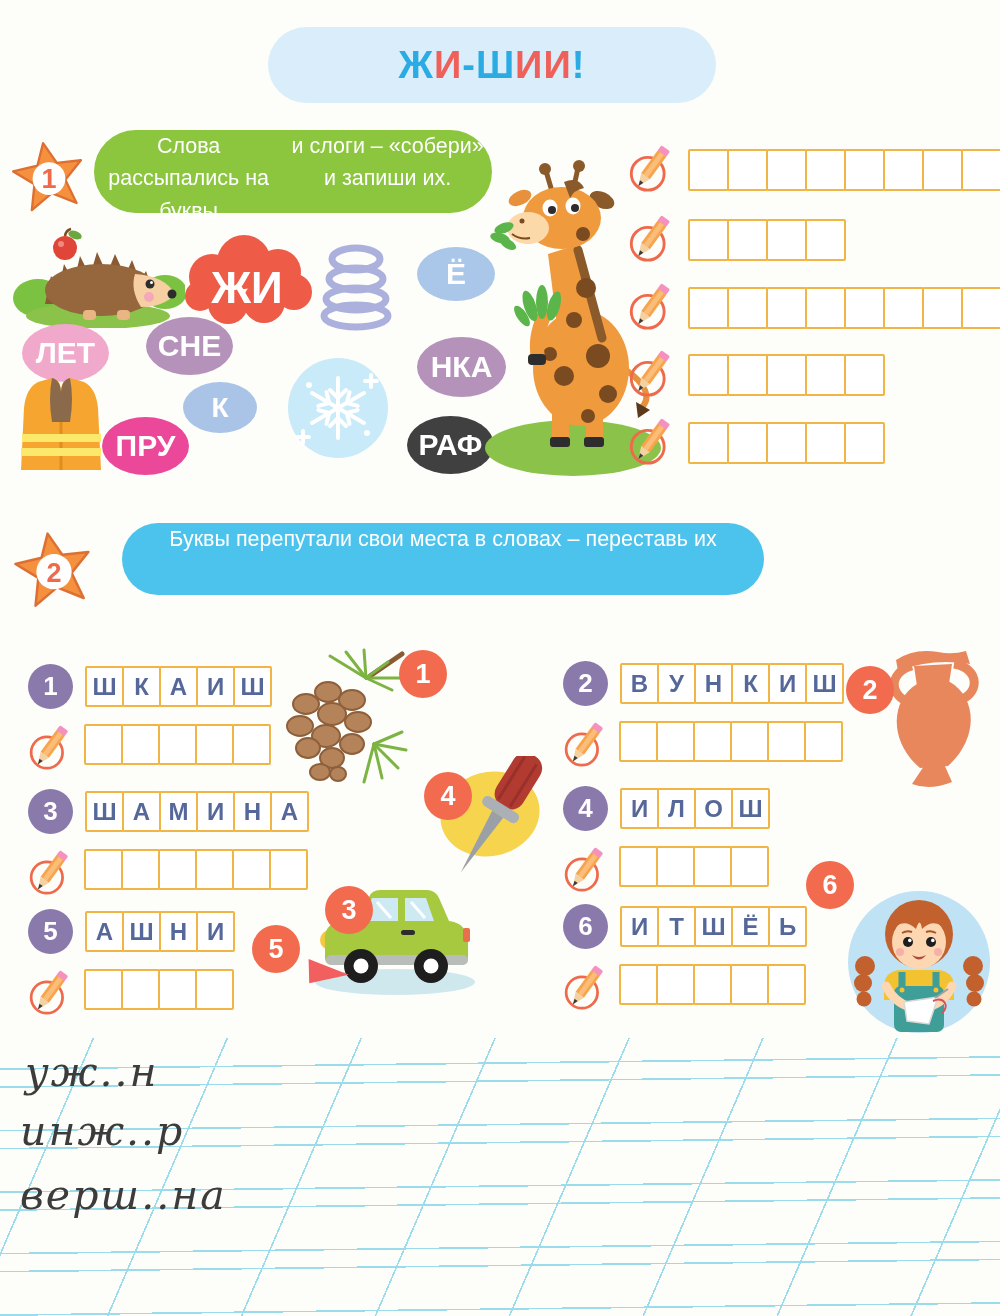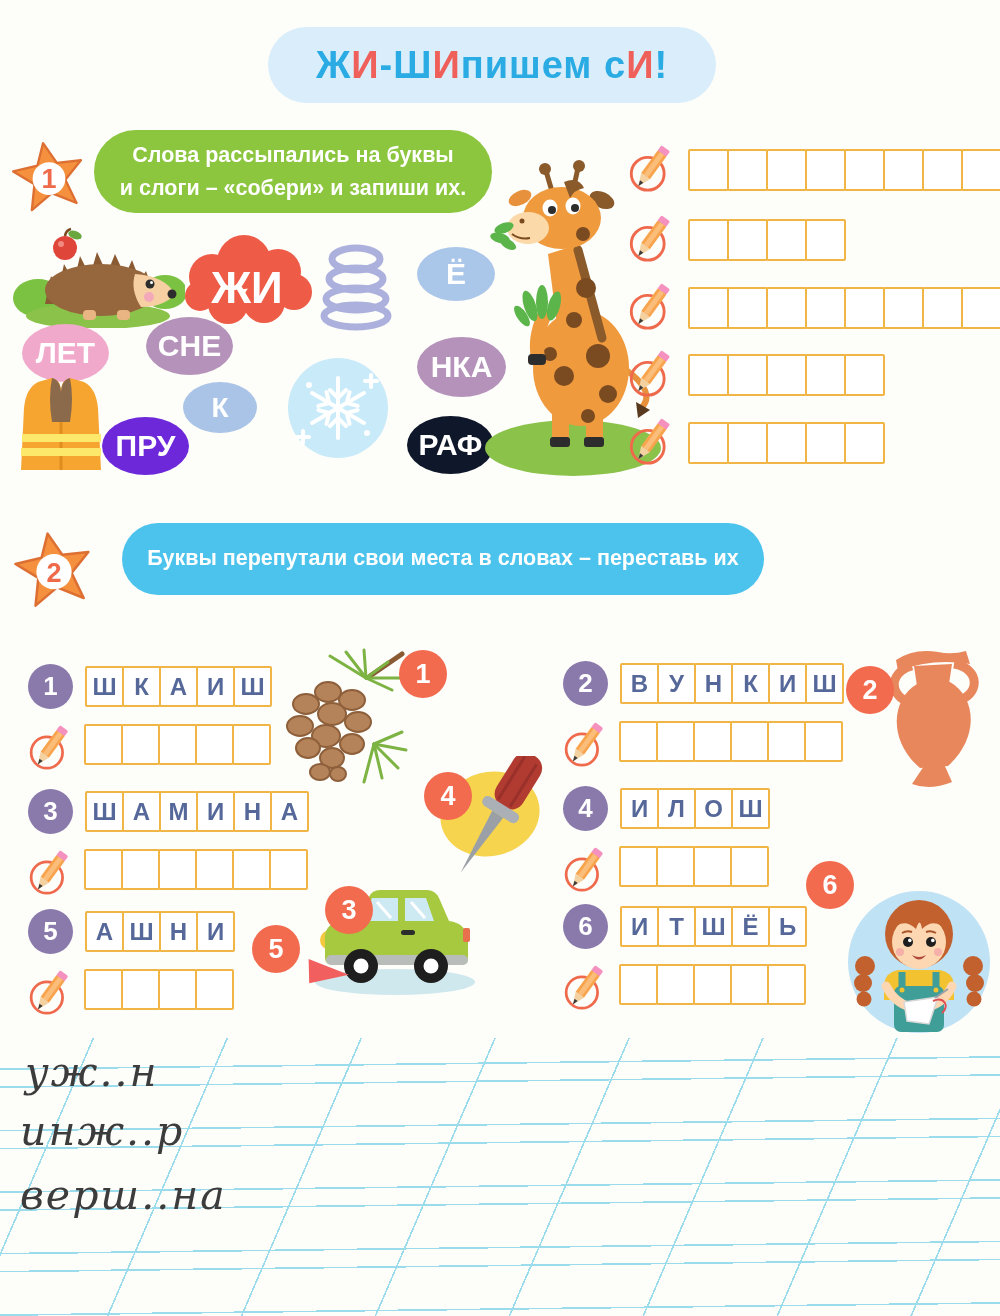--- a/index.html
+++ b/index.html
@@ -9,33 +9,33 @@
 
   
   .title-pill{left:268px;top:27px;width:448px;height:76px;background:#d9eefa;border-radius:45px;
     display:flex;align-items:center;justify-content:center;font-weight:bold;font-size:38px;letter-spacing:1px;}
   .tblue{color:#2aabe3;} .tred{color:#f0605a;}
 
   
   .star-num{fill:#ee6a4b;font-weight:bold;font-size:27px;font-family:"Liberation Sans",sans-serif;}
 
   
-  .pill{color:#fff;font-weight:bold;text-align:center;display:flex;flex-direction:column;justify-content:center;}
+  .pill{color:#fff;font-weight:normal;text-align:center;display:flex;justify-content:center;}
   .pill-green{left:94px;top:130px;width:398px;height:83px;background:#8cc63f;border-radius:48px;font-size:21.5px;line-height:1.5;}
   .pill-blue{left:122px;top:523px;width:642px;height:72px;background:#4cc3ec;border-radius:55px;font-size:21.5px;line-height:1.55;}
 
   
   .bubble{border-radius:50%;display:flex;align-items:center;justify-content:center;color:#fff;font-weight:bold;}
   .b-yo {left:417px;top:247px;width:78px;height:54px;background:#aac7e9;font-size:30px;}
   .b-let{left:22px; top:324px;width:87px;height:58px;background:#f1a9cb;font-size:30px;}
   .b-sne{left:146px;top:317px;width:87px;height:58px;background:#b592ba;font-size:30px;}
   .b-nka{left:417px;top:337px;width:89px;height:60px;background:#b592ba;font-size:30px;}
   .b-k  {left:183px;top:382px;width:74px;height:51px;background:#a9c4e6;font-size:28px;}
-  .b-pru{left:102px;top:417px;width:87px;height:58px;background:#6d28d9;font-size:30px;}
-  .b-raf{left:407px;top:416px;width:87px;height:58px;background:#0f172a;font-size:30px;}
+  .b-pru{left:102px;top:417px;width:87px;height:58px;background:#ec4899;font-size:30px;}
+  .b-raf{left:407px;top:416px;width:87px;height:58px;background:#404040;font-size:30px;}
   .zhi-cloud{left:178px;top:230px;width:138px;height:100px;text-align:center;}
   .zhi-text{position:absolute;left:0;top:8px;width:100%;height:100%;display:flex;align-items:center;justify-content:center;
     color:#fff;font-weight:bold;font-size:44px;}
 
   
   .arow{display:flex;align-items:flex-start;gap:14px;}
   .cellrow{display:flex;margin-top:7px;}
   .cell{width:37px;height:38px;background:#fff;border:2px solid #f1b545;border-radius:2px;margin-left:-2px;
     display:flex;align-items:center;justify-content:center;color:#56689a;font-weight:bold;font-size:24px;}
   .cell:first-child{margin-left:0;}
@@ -82,21 +82,20 @@
         <circle cx="50" cy="52" r="21" fill="#fff"></circle>
       </symbol>
     </defs>
   </svg>
 
   <div class="abs title-pill">
     <span class="tblue">Ж</span>
       <span class="tred">И</span>
       <span class="tblue">-Ш</span>
       <span class="tred">И</span>
-      <span class="tblue"> пишем с </span>
       <span class="tred">И</span>
       <span class="tblue">!</span>
   </div>
 
   <svg class="abs" style="left:10px;top:138px;width:78px;height:78px">
     <use href="#icon-star"></use>
     <text class="star-num" x="39" y="50" text-anchor="middle">1</text>
   </svg>
   <div class="abs pill pill-green">
     <span>Слова рассыпались на буквы</span>

